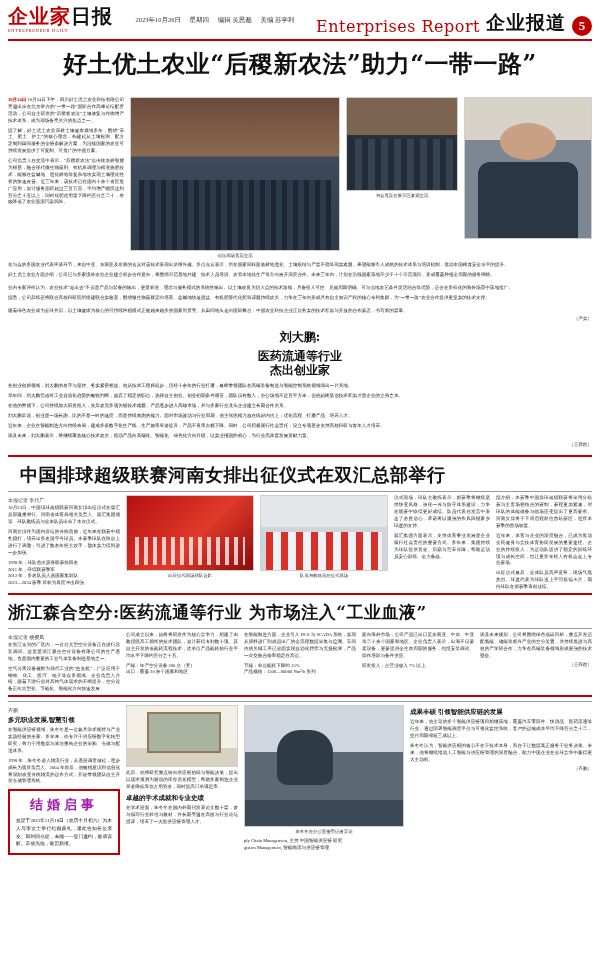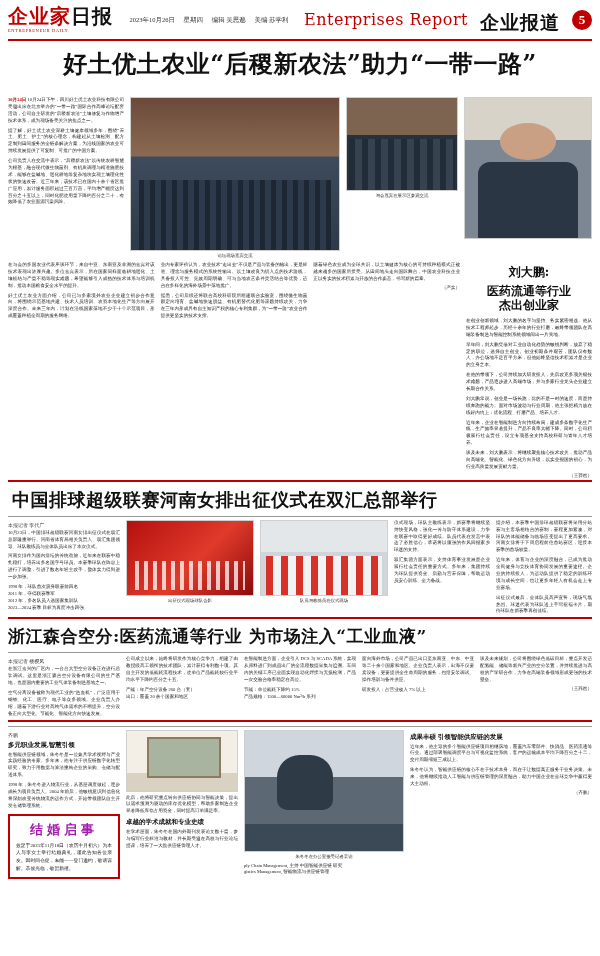--- a/index.html
+++ b/index.html
@@ -13,29 +13,29 @@
   .page{position:relative;width:600px;height:956px;box-sizing:border-box;padding:6px 8px 0 8px;border-radius:16px;}
 
   
   .masthead{display:flex;align-items:flex-start;justify-content:space-between;border-bottom:2px solid #c00000;padding-bottom:3px;}
   .mast-left{display:flex;flex-direction:column;}
   .mast-logo{font-family:"DejaVu Serif",serif;font-weight:bold;font-size:20px;color:#c00000;letter-spacing:1px;line-height:1.05;}
   .mast-logo .blk{color:#111;}
   .mast-sub{font-size:4.5px;color:#c00000;letter-spacing:.6px;margin-top:1px;}
   .mast-meta{font-size:6.5px;color:#333;margin-top:10px;margin-left:8px;white-space:nowrap;}
   .mast-meta span{margin-right:7px;}
-  .mast-right{display:flex;align-items:flex-start;gap:12px;padding-top:4px;}
+  .mast-right{display:flex;align-items:flex-end;gap:6px;padding-top:4px;}
   .mast-en{font-family:"DejaVu Serif",serif;font-size:16px;color:#c00000;letter-spacing:.5px;}
   .mast-cn{font-size:19px;font-weight:bold;color:#111;letter-spacing:1px;}
   .pagenum{width:20px;height:20px;border-radius:50%;background:#c00000;color:#fff;font-size:13px;font-weight:bold;display:flex;align-items:center;justify-content:center;}
 
   
   .headline{font-family:"DejaVu Serif",serif;font-weight:bold;color:#111;letter-spacing:.5px;}
   .h1{font-size:24px;margin:7px 0 17px 0;text-align:center;}
-  .h2{font-size:18px;margin:6px 0 4px 4px;}
+  .h2{font-size:18px;margin:6px 0 4px 12px;}
   .h3{font-size:17px;margin:6px 0 4px 0;}
   .h4{font-size:21px;margin:7px 0 4px 0;color:#c00000;}
   .rulered{border-top:2px solid #c00000;margin:2px 0 4px 0;}
   .rulethin{border-top:1px solid #999;margin:3px 0;}
 
   
   .cols{display:flex;gap:6px;}
   .col{flex:1;}
   .ptext{font-size:4.6px;line-height:1.5;text-align:justify;color:#1a1a1a;word-break:break-all;}
   .lead{font-weight:bold;}
@@ -120,21 +120,21 @@
     <div class="col" style="flex:0 0 112px;">
       <div class="photo ph-group" style="height:92px;"></div>
       <div class="caption">与会嘉宾在展示区参观交流</div>
     </div>
 
     <div class="col" style="flex:1;">
       <div class="photo ph-portrait" style="height:140px;"></div>
     </div>
   </div>
 
-  <div class="cols" style="margin-top:3px;">
+  <div class="cols" style="margin-top:3px;flex-direction:column;">
     <div class="col">
       <div class="ptext">在与会的多国农业代表座谈环节，来自中亚、东南亚及非洲的嘉宾对该技术表现出浓厚兴趣。多位嘉宾表示，所在国家同样面临耕地退化、土壤板结与产量不稳等现实难题，希望能够引入成熟的技术体系与培训机制，推动本国粮食安全水平的提升。</div>
       <div class="ptext" style="margin-top:3px;">好土优土农业方面介绍，公司已与多家境外农业企业建立初步合作意向，将围绕示范基地共建、技术人员培训、农资本地化生产等方向展开深度合作。未来三年内，计划在沿线国家落地不少于十个示范项目，形成覆盖种植全周期的服务网络。</div>
     </div>
     <div class="col">
       <div class="ptext">业内专家评价认为，农业技术“走出去”不仅是产品与装备的输出，更是标准、理念与服务模式的系统性输出。以土壤改良为切入点的技术路线，具备投入可控、见效周期明确、可与当地农艺条件灵活结合等优势，适合在多样化的海外场景中落地推广。</div>
       <div class="ptext" style="margin-top:3px;">据悉，公司后续还将联合高校科研院所组建联合实验室，围绕微生物菌群定向培育、盐碱地快速脱盐、有机肥替代化肥等课题持续攻关，力争在三年内形成具有自主知识产权的核心专利集群，为“一带一路”农业合作提供更坚实的技术支撑。</div>
     </div>
     <div class="col">
       <div class="ptext">随着绿色农业成为全球共识，以土壤健康为核心的可持续种植模式正被越来越多的国家所接受。从田间地头走向国际舞台，中国农业科技企业正以务实的技术积累与开放的合作姿态，书写新的篇章。</div>

